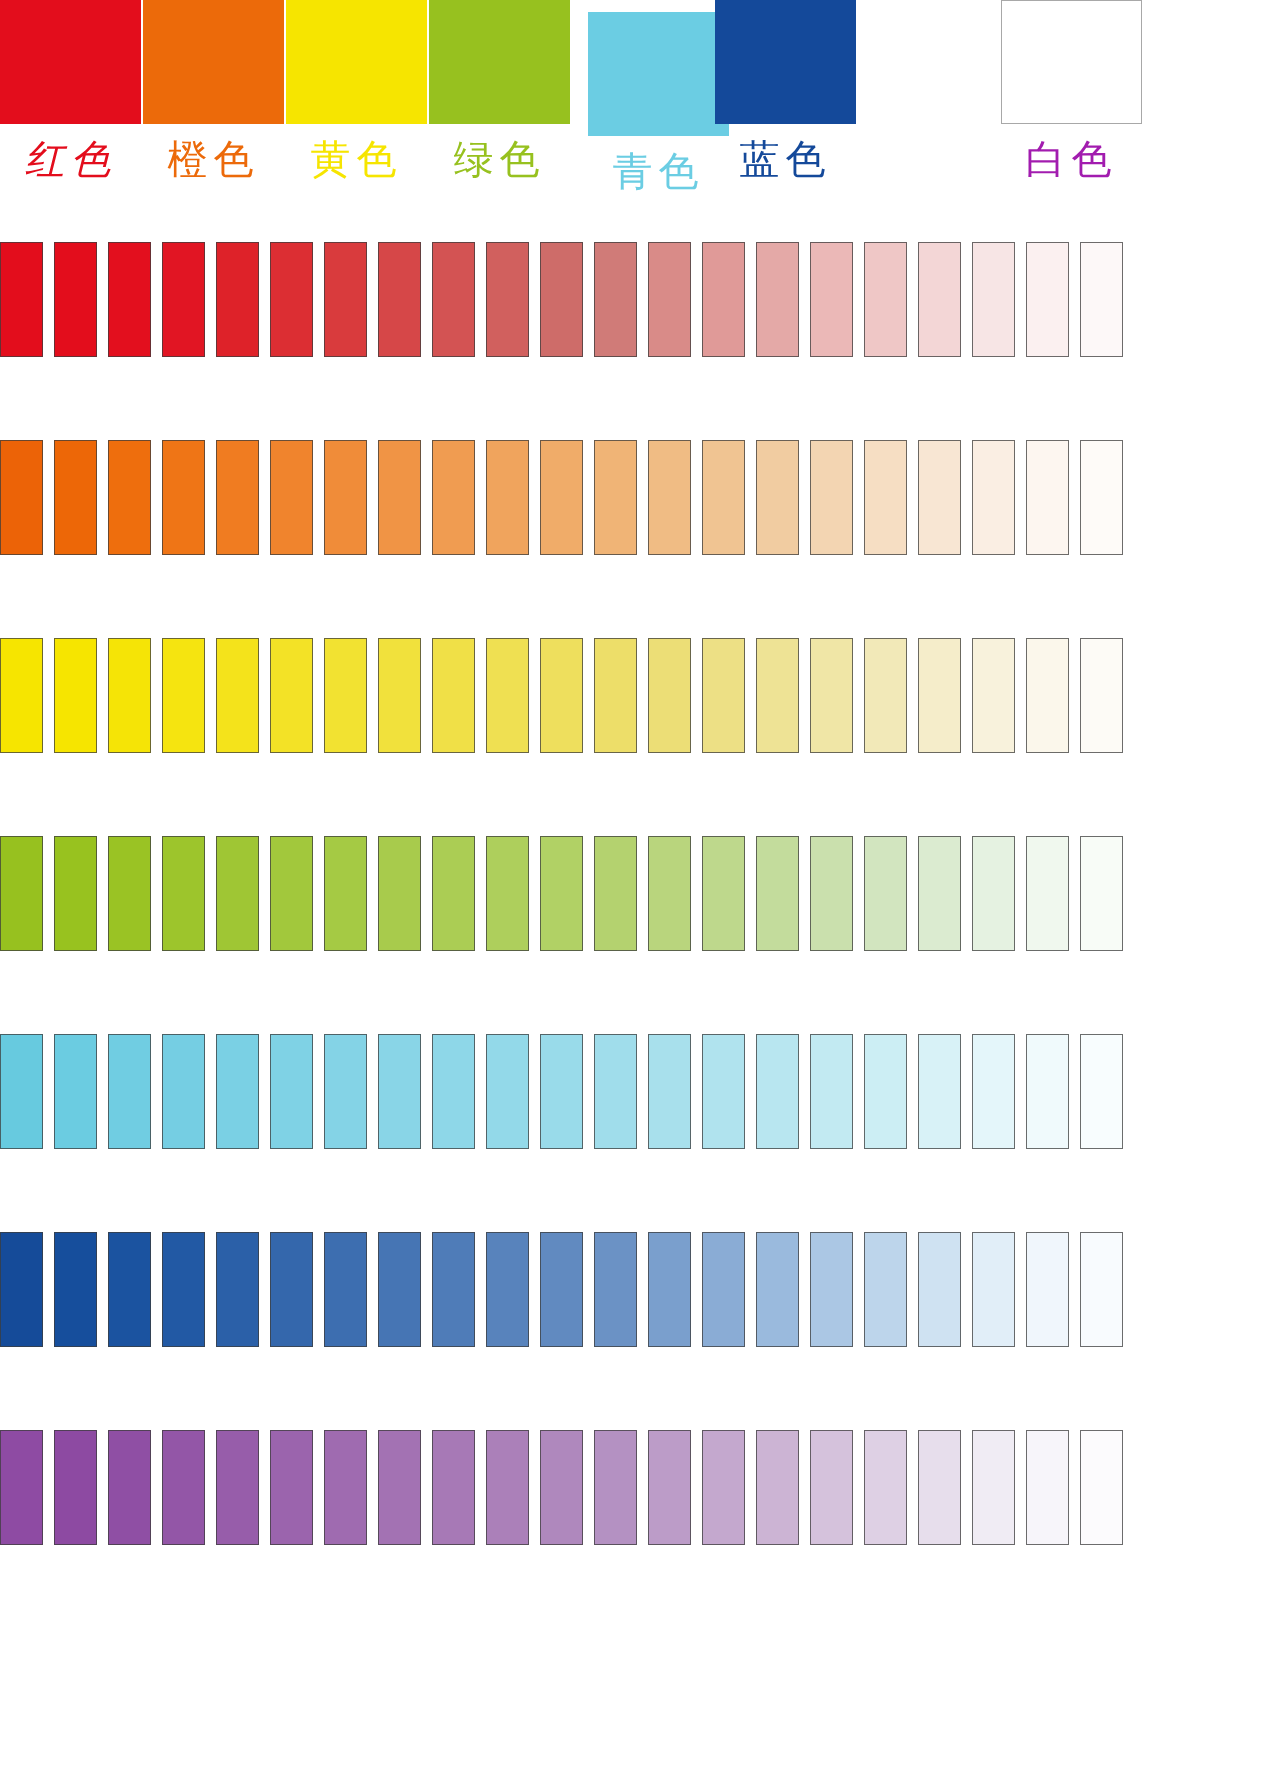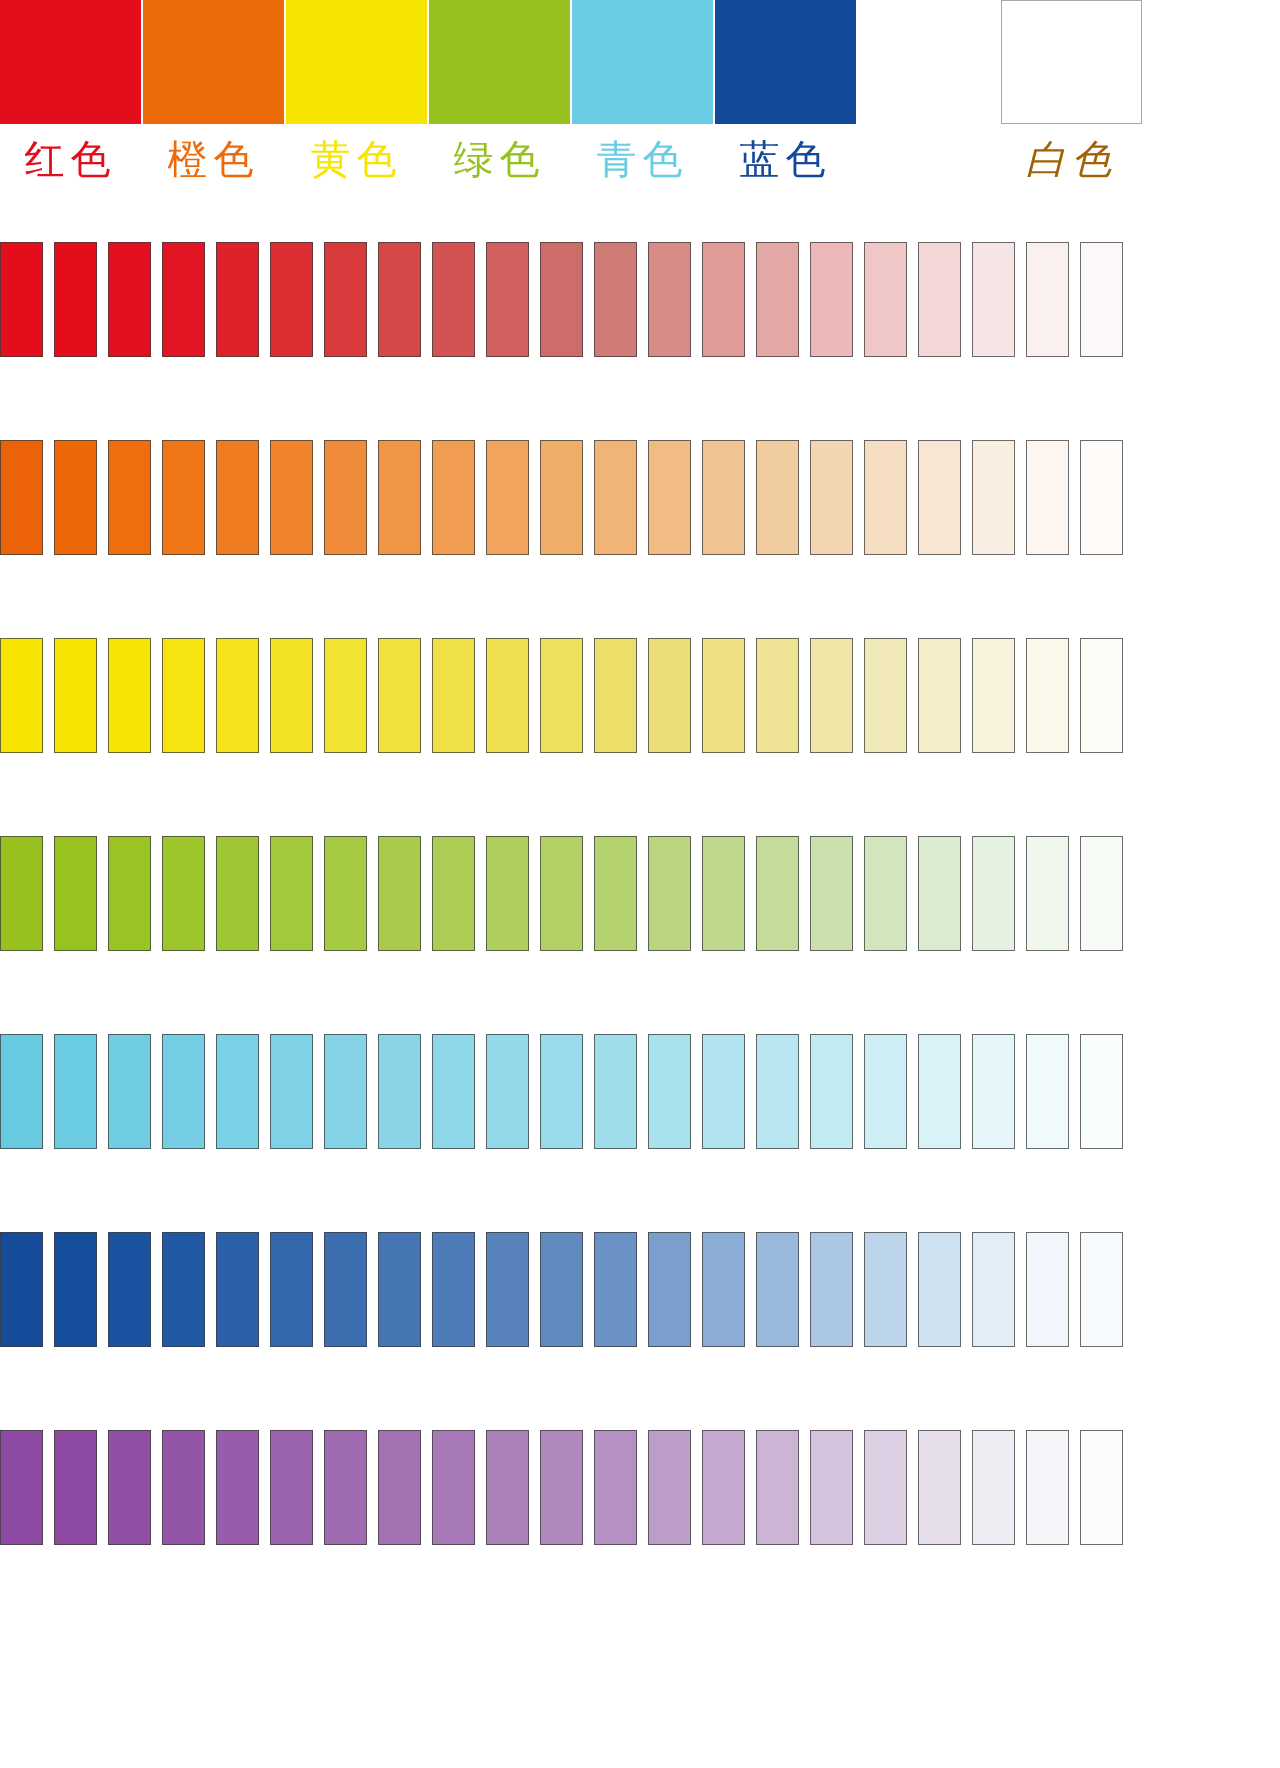--- a/index.html
+++ b/index.html
@@ -68,47 +68,47 @@
     width: 43px;
     height: 115px;
     box-sizing: border-box;
     border: 1px solid rgba(60,60,60,0.75);
   }
 </style>
 </head>
 <body>
 
 <div id="header-block">
-    <div class="header-col" style="left: 0px;">
+    <div class="header-col" style="left: 0px; font-style: italic;">
       <div class="header-swatch" title="#E30D1C" style="background: rgb(227, 13, 28);"></div>
       <div class="header-label" style="color: rgb(227, 13, 28);">红色</div>
     </div>
     <div class="header-col" style="left: 286px;">
       <div class="header-swatch" title="#F6E500" style="background: rgb(246, 229, 0);"></div>
       <div class="header-label" style="color: rgb(246, 229, 0);">黄色</div>
     </div>
     <div class="header-col" style="left: 143px;">
       <div class="header-swatch" title="#EC6A0A" style="background: rgb(236, 106, 10);"></div>
       <div class="header-label" style="color: rgb(236, 106, 10);">橙色</div>
     </div>
     <div class="header-col" style="left: 429px;">
       <div class="header-swatch" title="#97C11F" style="background: rgb(151, 193, 31);"></div>
       <div class="header-label" style="color: rgb(151, 193, 31);">绿色</div>
     </div>
-    <div class="header-col" style="left: 572px;">
+    <div class="header-col" style="left: 588px; margin-top: 12px;">
       <div class="header-swatch" title="#6BCDE3" style="background: rgb(107, 205, 227);"></div>
       <div class="header-label" style="color: rgb(107, 205, 227);">青色</div>
     </div>
     <div class="header-col" style="left: 715px;">
       <div class="header-swatch" title="#14499A" style="background: rgb(20, 73, 154);"></div>
       <div class="header-label" style="color: rgb(20, 73, 154);">蓝色</div>
     </div>
     <div class="header-col" style="left: 1001px;">
       <div class="header-swatch outlined" title="#FFFFFF"></div>
-      <div class="header-label" style="color: #a16207; font-style: italic;">白色</div>
+      <div class="header-label" style="color: #a21caf;">白色</div>
     </div>
   </div>
 <div id="ramp-block">
     <div class="grad-row" style="top: 242px; left: 0px;">
       <div class="grad-cell" title="#E30D1C" style="left: 0px; background: rgb(227, 13, 28);"></div>
       <div class="grad-cell" title="#E30D1C" style="left: 54px; background: rgb(227, 13, 28);"></div>
       <div class="grad-cell" title="#E30F1E" style="left: 108px; background: rgb(227, 15, 30);"></div>
       <div class="grad-cell" title="#E11523" style="left: 162px; background: rgb(225, 21, 35);"></div>
       <div class="grad-cell" title="#DE2229" style="left: 216px; background: rgb(222, 34, 41);"></div>
       <div class="grad-cell" title="#DC2E33" style="left: 270px; background: rgb(220, 46, 51);"></div>

